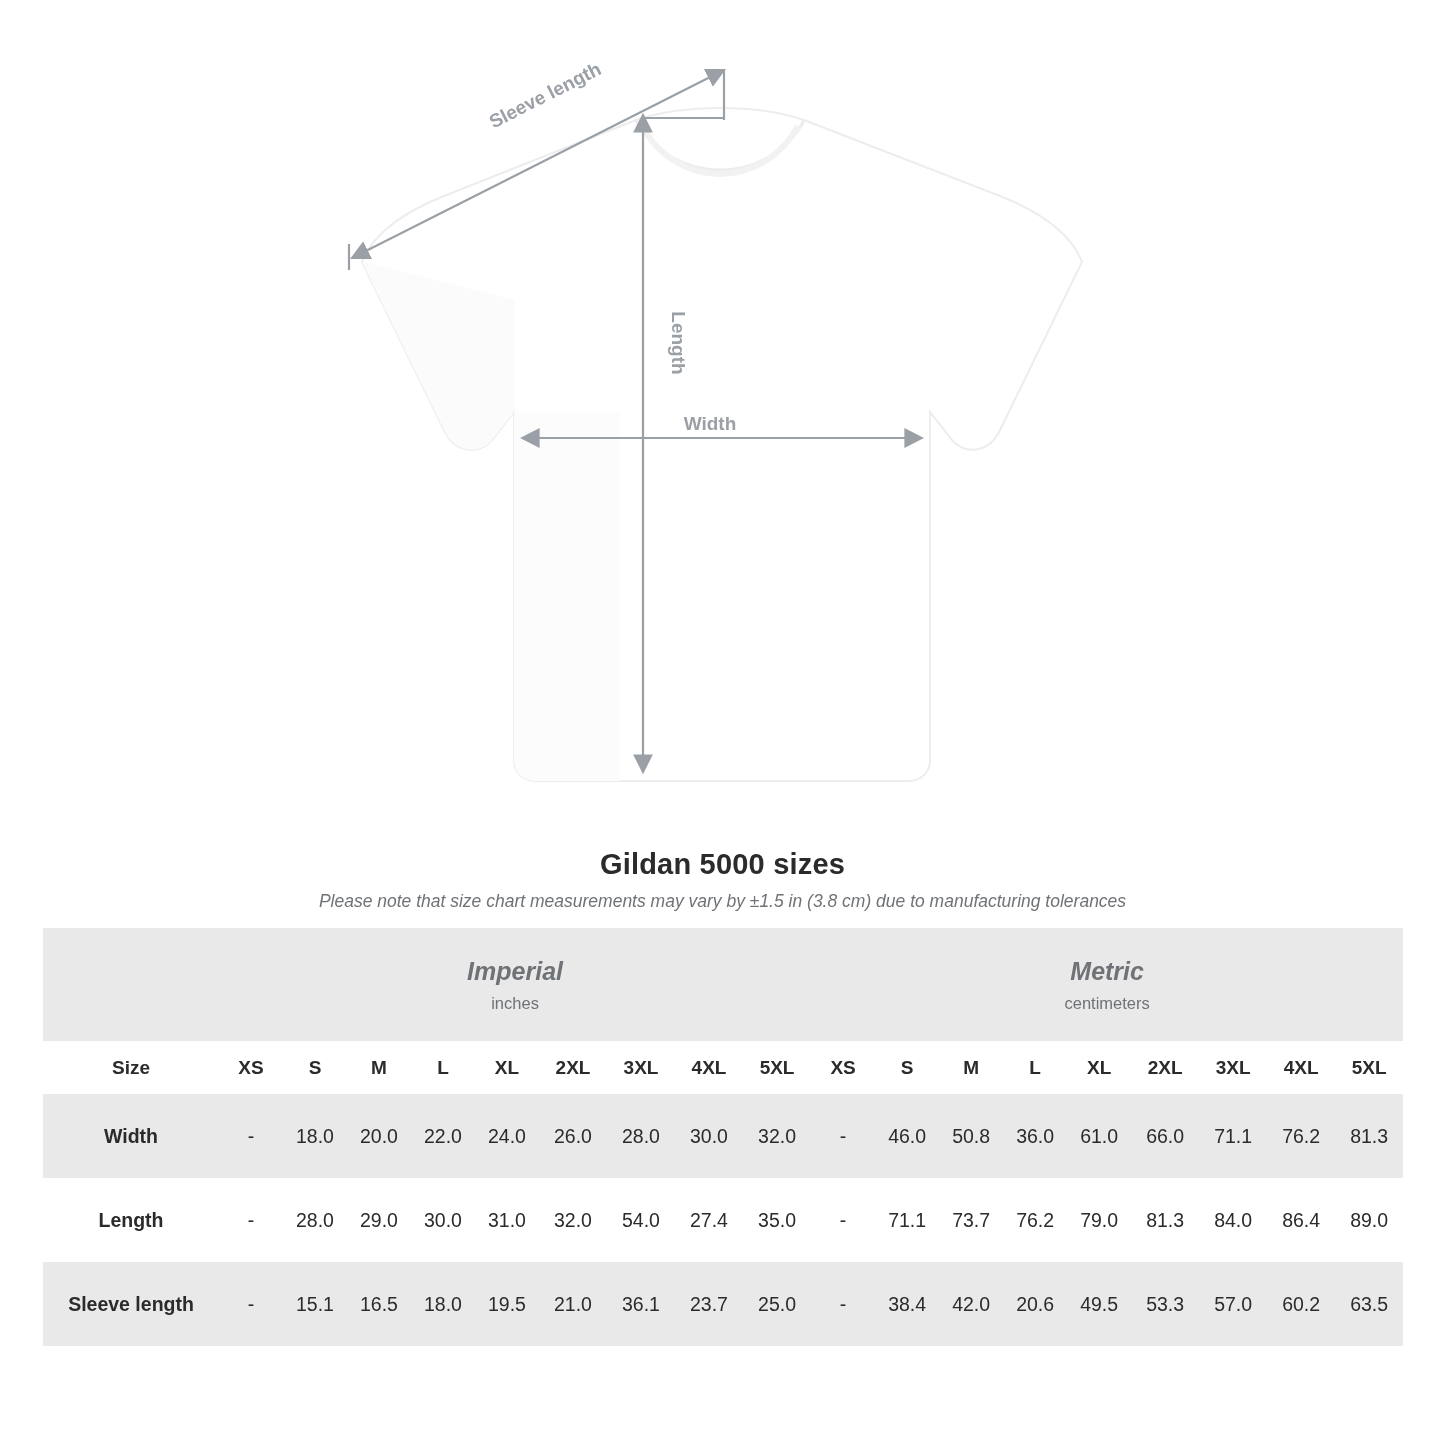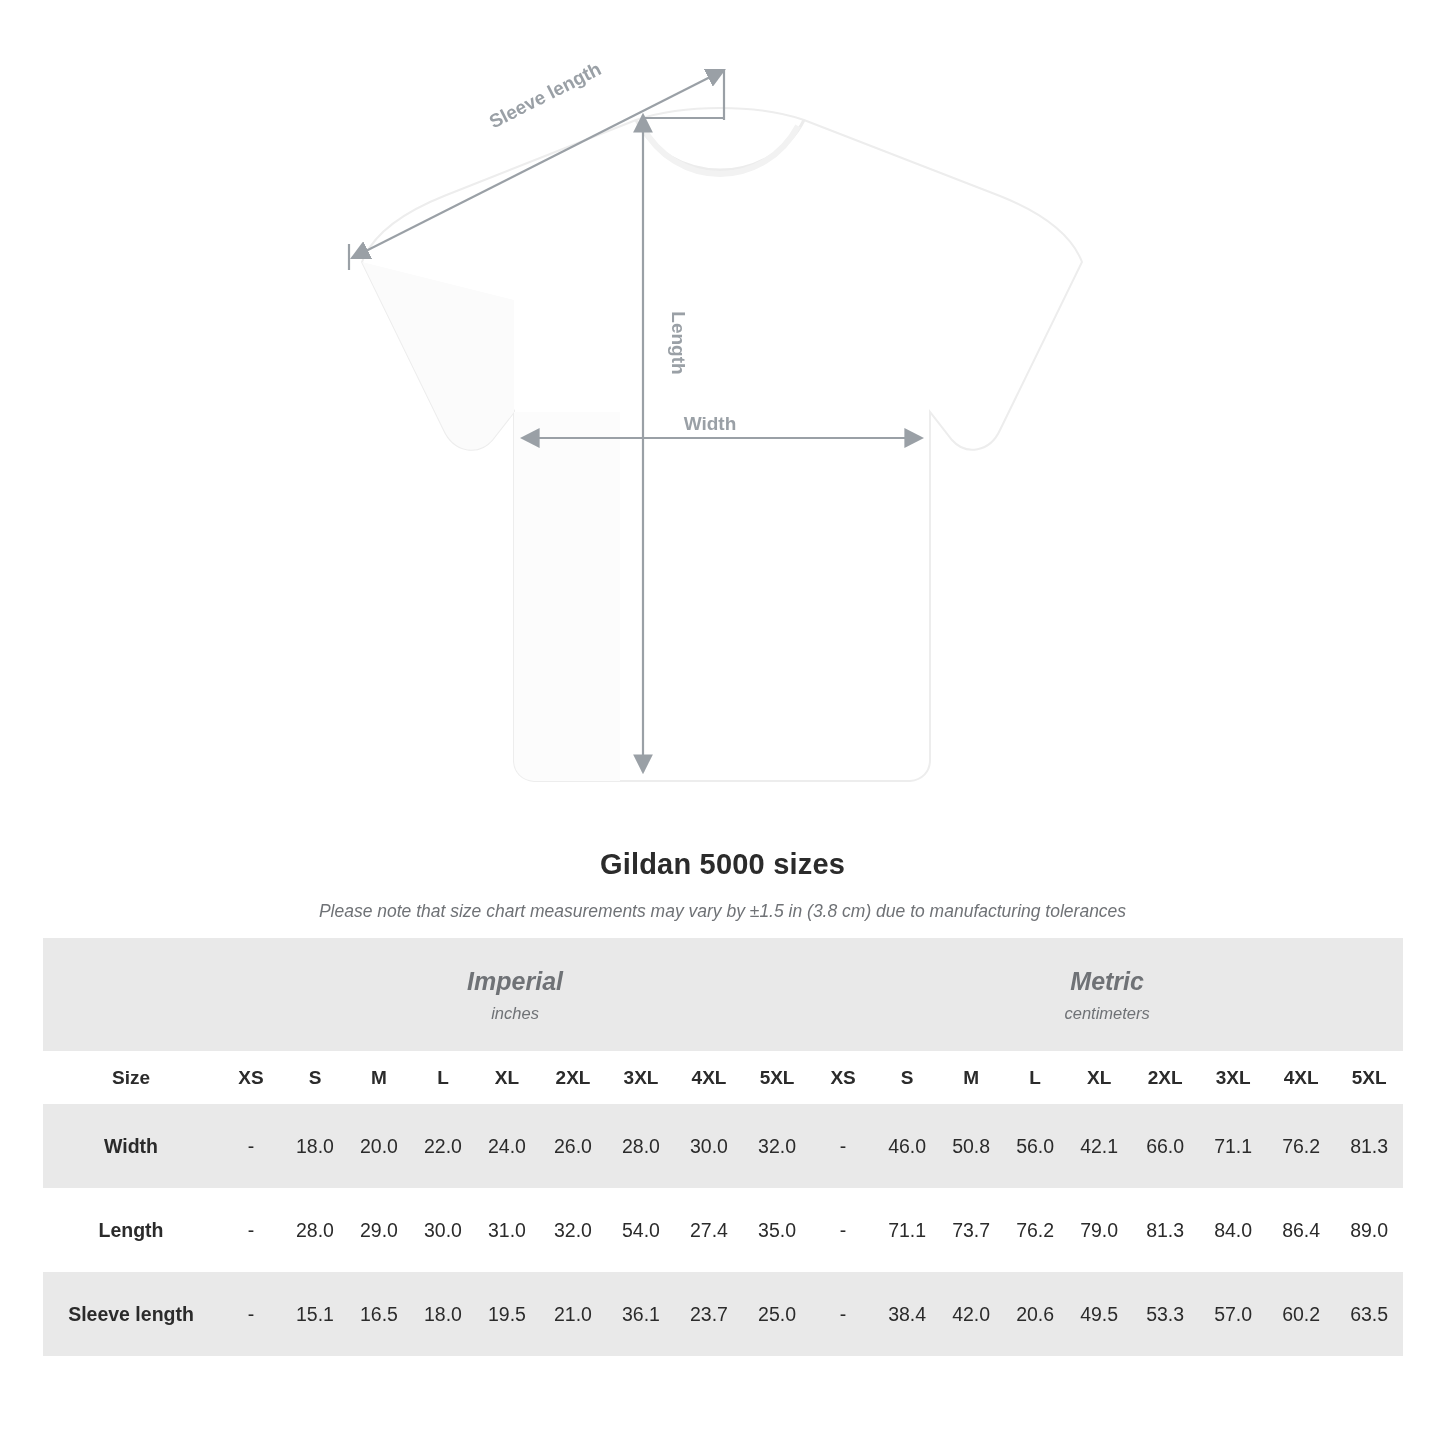--- a/index.html
+++ b/index.html
@@ -38,21 +38,21 @@
   .chart-title {
     font-size: 29px;
     font-weight: bold;
     color: #2b2b2b;
     letter-spacing: 0.2px;
   }
   .chart-note {
     font-size: 17.5px;
     font-style: italic;
     color: #6f7276;
-    margin-top: 20px;
+    margin-top: 10px;
   }
 
   
   .table-wrap {
     margin: 16px 43px 0 43px;
     width: 1359px;
   }
   table.size-table {
     border-collapse: collapse;
     width: 100%;
@@ -71,21 +71,20 @@
   }
   .unit-name {
     font-size: 25px;
     font-style: italic;
     font-weight: bold;
     color: #6f7276;
     line-height: 1.25;
   }
   .unit-sub {
     font-size: 16.5px;
-    font-style: italic;
     color: #6f7276;
     margin-top: 6px;
   }
   .header-row td {
     height: 53px;
     background: #ffffff;
     text-align: center;
     vertical-align: middle;
     font-size: 19px;
     font-weight: bold;
@@ -252,22 +251,22 @@
           <td>20.0</td>
           <td>22.0</td>
           <td>24.0</td>
           <td>26.0</td>
           <td>28.0</td>
           <td>30.0</td>
           <td>32.0</td>
           <td>-</td>
           <td>46.0</td>
           <td>50.8</td>
-          <td>56.0</td>
-          <td>42.1</td>
+          <td>36.0</td>
+          <td>61.0</td>
           <td>66.0</td>
           <td>71.1</td>
           <td>76.2</td>
           <td>81.3</td>
         </tr>
 
         <tr class="data-row plain">
           <td class="rowlabel">Length</td>
           <td>-</td>
           <td>28.0</td>

